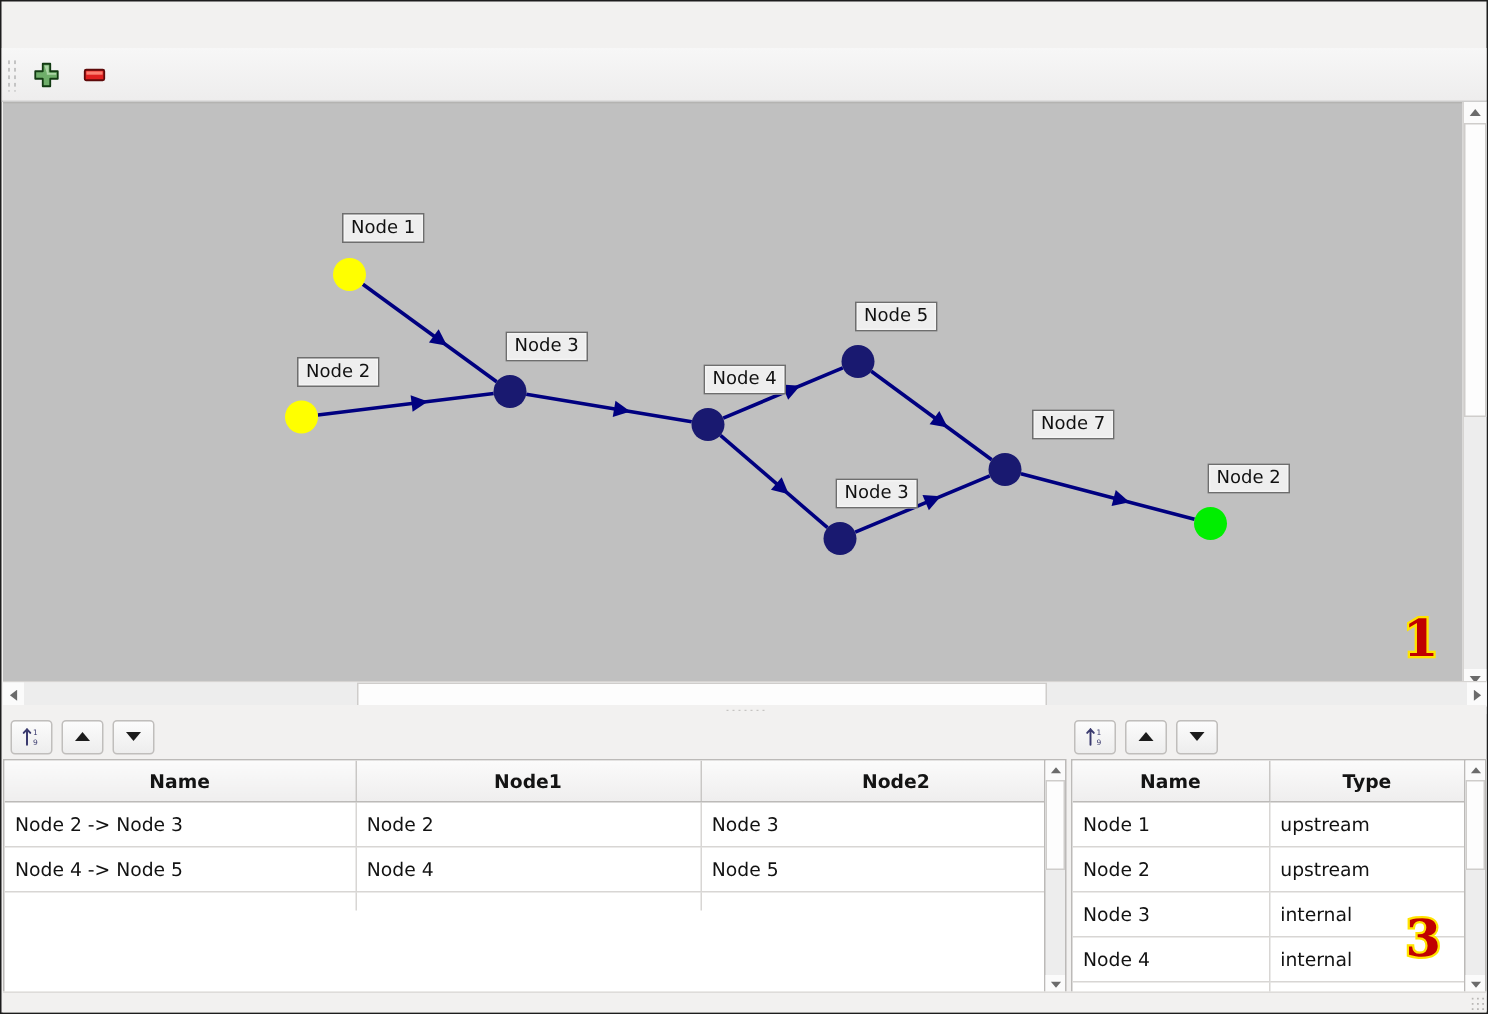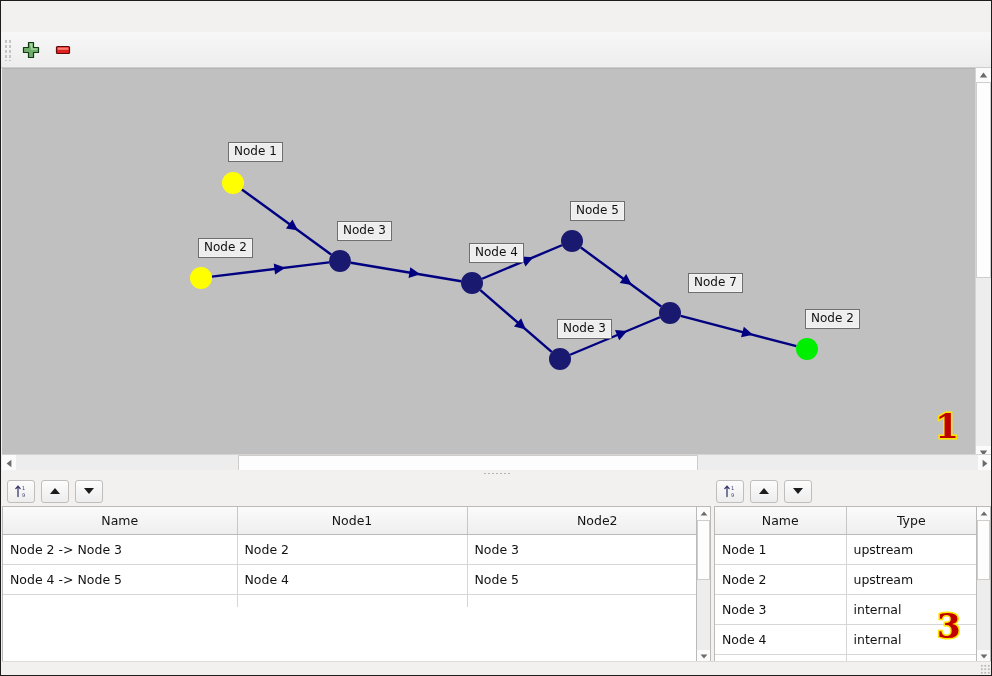--- a/index.html
+++ b/index.html
@@ -181,21 +181,21 @@
   table.grid {
     border-collapse: collapse;
     width: 100%;
     table-layout: fixed;
     font-size: 12.5px;
   }
   table.grid th {
     background: linear-gradient(#fbfbfb, #efeeee);
     border-right: 1px solid #c9c7c5;
     border-bottom: 1px solid #bcbab8;
-    font-weight: normal;
+    font-weight: bold;
     color: #141414;
     height: 25px;
     text-align: center;
     font-size: 12.5px;
   }
   table.grid td {
     border-right: 1px solid #d8d6d4;
     border-bottom: 1px solid #d8d6d4;
     height: 29px;
     padding: 0 0 0 7px;

